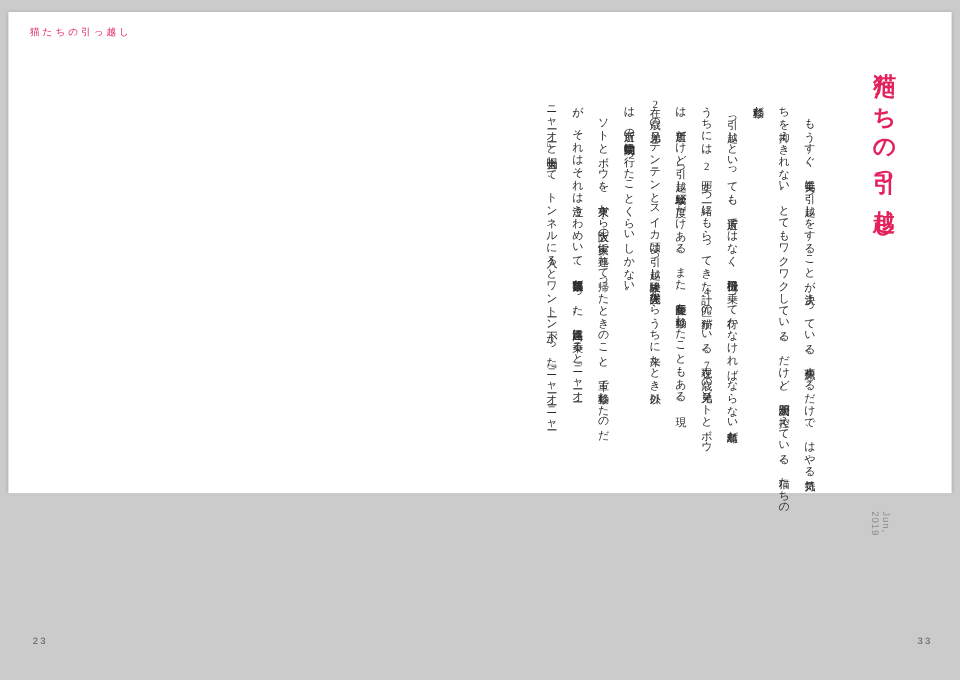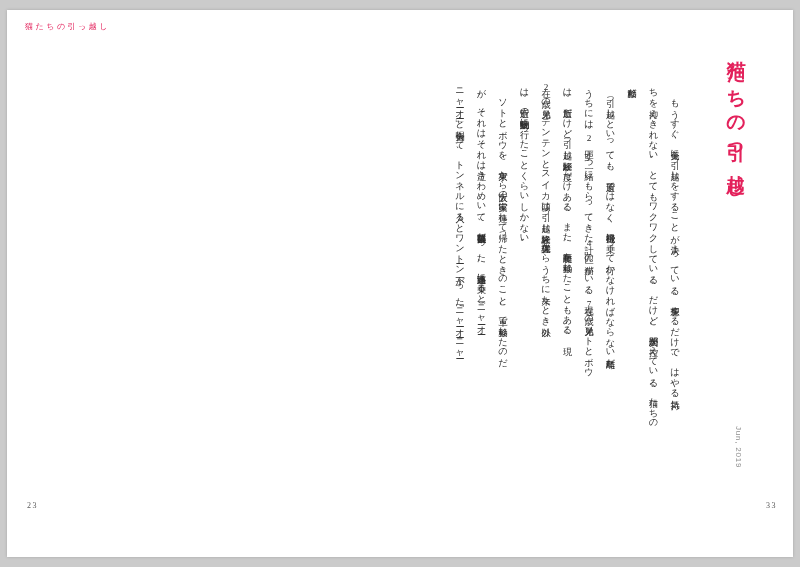--- a/index.html
+++ b/index.html
@@ -13,21 +13,21 @@
   html,body{width:800px;height:567px;}
   body{
     background:var(--backdrop);
     font-family:"Liberation Serif", serif;
     position:relative;
     overflow:hidden;
   }
   .spread{
     position:absolute;
     left:7px; top:10px;
-    width:786px; height:547px;
+    width:786px; height:401px;
     background:var(--page);
     box-shadow:0 0 3px rgba(0,0,0,.18);
   }
   .page{position:absolute;top:0;height:100%;}
   .page-left{left:0;width:393px;}
   .page-right{right:0;width:393px;}
 
   
   .vtext{
     position:absolute;
@@ -75,22 +75,22 @@
     position:absolute;
     top:11px; left:18px;
     font-family:"Liberation Sans", sans-serif;
     font-size:8px;
     letter-spacing:2.5px;
     color:var(--accent);
   }
 
   .page-number{
     position:absolute;
-    top:491px;
-    font-family:Liberation Serif, serif;
+    top:521px;
+    font-family:Liberation Mono, monospace;
     font-size:8px;
     letter-spacing:1.5px;
     color:#5a5a5a;
   }
   .pn-left{left:20px;}
   .pn-right{right:16px;}
 </style>
 </head>
 <body>
 

